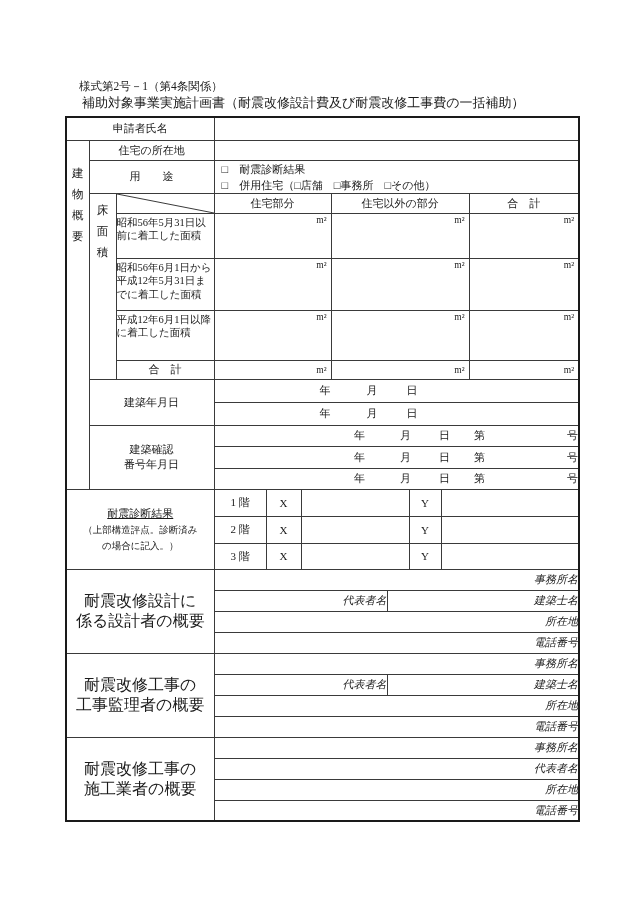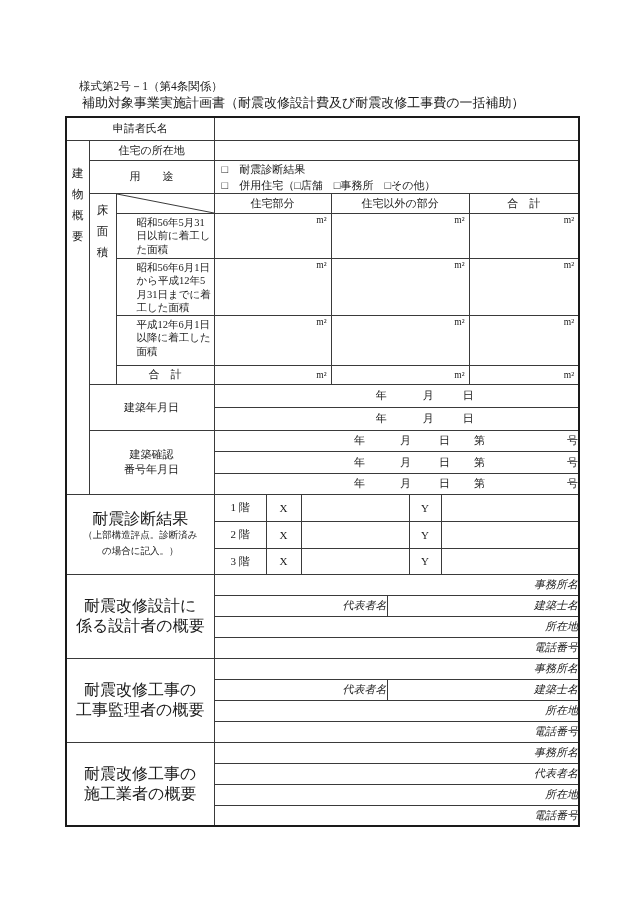--- a/index.html
+++ b/index.html
@@ -14,32 +14,32 @@
   table.main{border-collapse:collapse;table-layout:fixed;width:513px;border:2px solid #1a1a1a;}
   td{border:1px solid #3a3a3a;padding:0;font-size:11px;vertical-align:middle;overflow:hidden;}
   .center{text-align:center;}
   .label{text-align:center;}
   
   .vcell{vertical-align:top;text-align:center;}
   .vstack{width:1.15em;margin:0 auto;word-break:break-all;line-height:21px;font-size:11.5px;text-align:center;}
   .vcell-build{padding-top:22px;}
   .vcell-floor{padding-top:6px;}
   .usage-line{text-align:left;padding-left:7px;line-height:16px;white-space:nowrap;}
-  .rowlabel{font-size:10.5px;line-height:13.5px;padding:2px 2px 0 20px;text-align:left;vertical-align:top;}
+  .rowlabel{font-size:10.5px;line-height:13.5px;padding:2px 2px 0 0;text-align:left;vertical-align:top;}
   .unitcell{vertical-align:top;text-align:right;padding:1px 4px 0 0;font-size:9.5px;}
   .unitmid{text-align:right;padding-right:4px;font-size:9.5px;}
   .field{text-align:right;padding-left:12px;font-style:italic;}
-  .ymd{text-align:center;padding-left:57px;white-space:nowrap;}
+  .ymd{text-align:left;padding-left:105px;white-space:nowrap;}
   .ymd .m{margin-left:36px;} .ymd .d{margin-left:29px;}
   .confirm{text-align:right;padding-left:27px;white-space:nowrap;}
   .confirm .m{margin-left:35px;} .confirm .d{margin-left:28px;}
   .confirm .p{margin-left:24px;} .confirm .s{margin-left:82px;}
   .diag{position:relative;}
   .diag svg{position:absolute;left:0;top:0;width:100%;height:100%;display:block;}
-  .diagnosis-label div.t{font-size:16px;line-height:17px;}
+  .diagnosis-label div.t{font-size:11px;line-height:17px;text-decoration:underline;}
   .diagnosis-label div.n{font-size:9.5px;line-height:16px;}
   .sec-label div{font-size:16px;line-height:20px;}
   .floorcell{text-align:center;}
 </style>
 </head>
 <body>
 
 <div class="sheet">
   <div class="form-number">様式第2号－1（第4条関係）</div>
   <div class="form-title">補助対象事業実施計画書（耐震改修設計費及び耐震改修工事費の一括補助）</div>

